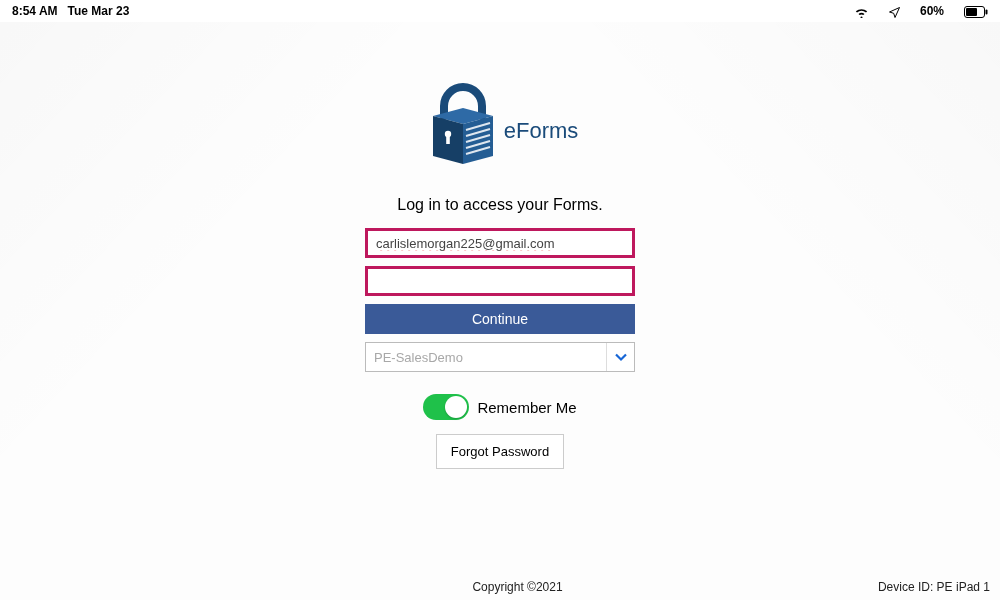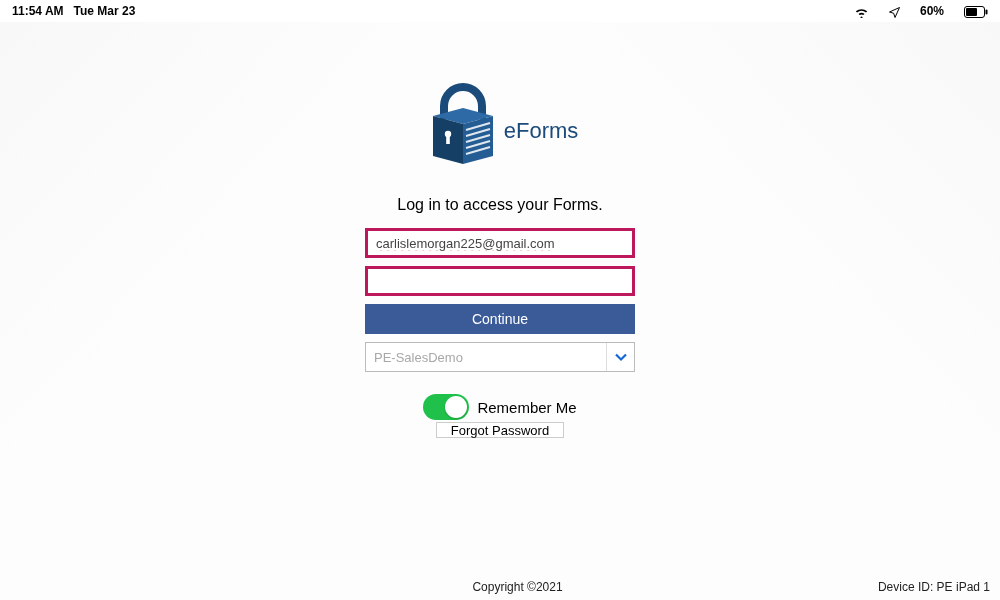--- a/index.html
+++ b/index.html
@@ -141,22 +141,22 @@
     position: absolute;
     right: 2px; top: 2px;
     width: 22px; height: 22px;
     background: #fff;
     border-radius: 50%;
     box-shadow: 0 1px 2px rgba(0,0,0,0.2);
   }
   .remember-label { font-size: 15px; color: #000; }
 
   .forgot-btn {
-    margin-top: 2px;
-    height: 16px;
+    margin-top: 14px;
+    height: 35px;
     padding: 0 14px;
     background: #fff;
     border: 1px solid #ccc;
     font-size: 13px;
     cursor: pointer;
   }
 
   .footer {
     position: absolute;
     bottom: 6px;
@@ -178,21 +178,21 @@
     text-decoration: underline wavy rgba(220,30,30,0.6);
     text-decoration-skip-ink: none;
     text-underline-offset: 2px;
   }
 </style>
 </head>
 <body>
 
 <div class="status-bar">
   <div class="status-left">
-    <span>11:54 AM</span>
+    <span>8:54 AM</span>
     <span>Tue Mar 23</span>
   </div>
   <div class="status-right">
     <span>
       <svg width="15" height="11" viewBox="0 0 15 11">
           <path d="M7.5 9.5a1 1 0 100 2 1 1 0 000-2zm-3-2.6a5 5 0 016 0l-1.2 1.2a3.3 3.3 0 00-3.6 0zM1.8 4.3a9 9 0 0111.4 0l-1.2 1.2a7.3 7.3 0 00-9 0z" fill="#000"></path>
         </svg>
     </span>
     <span>
       <svg width="11" height="11" viewBox="0 0 11 11">

